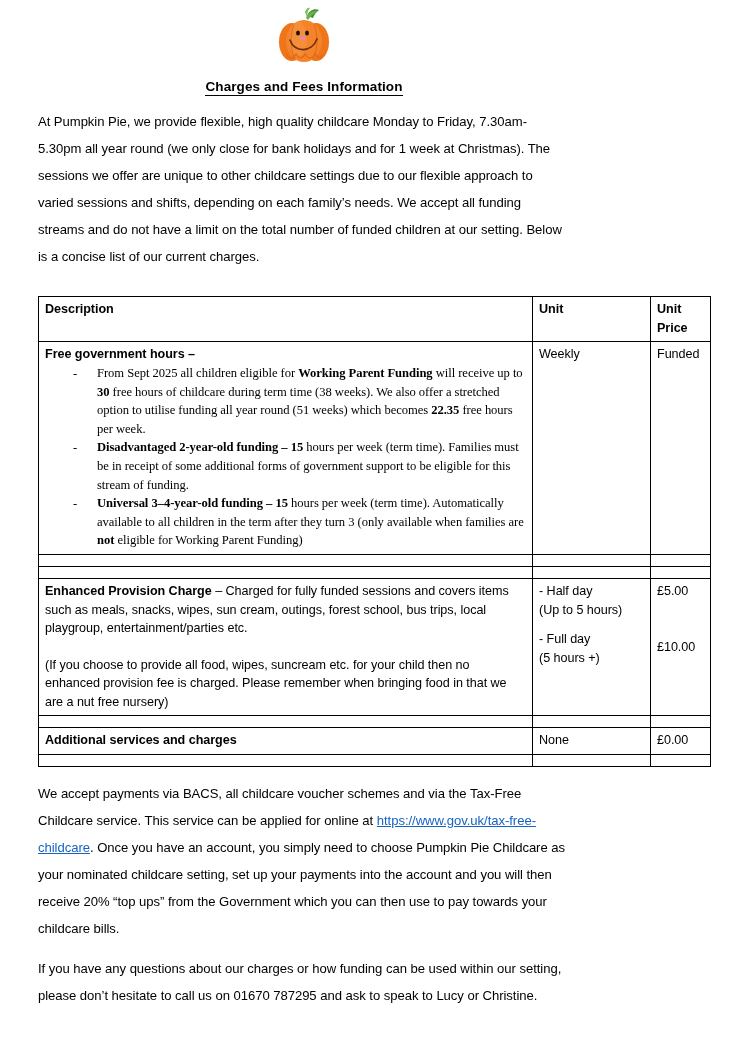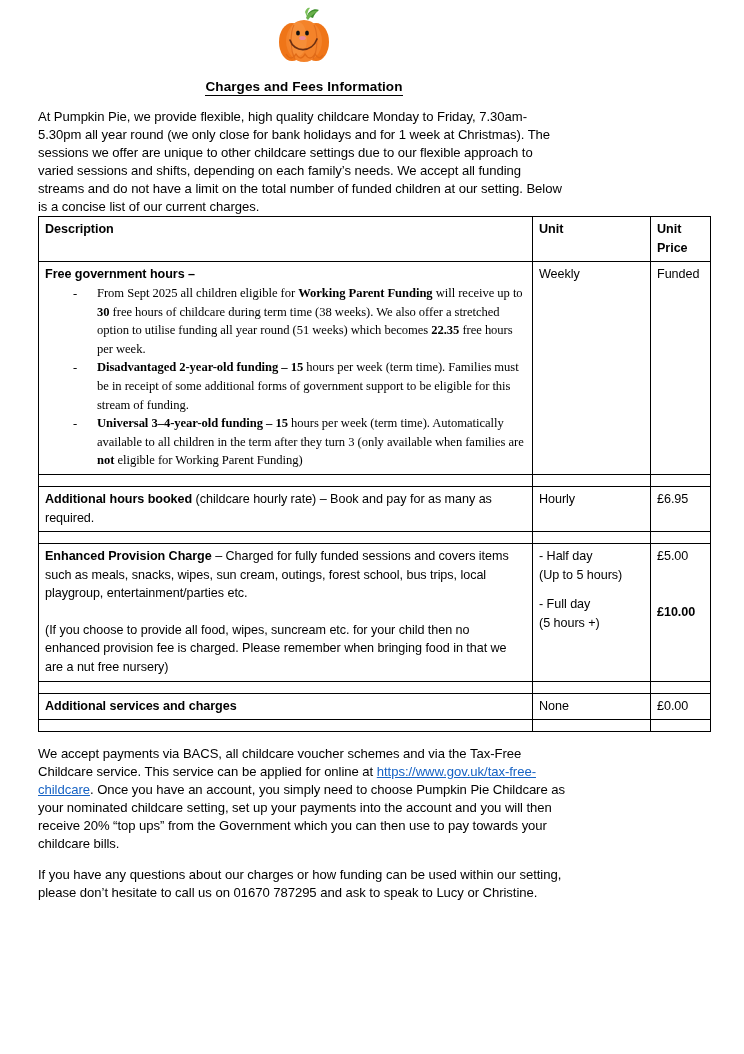--- a/index.html
+++ b/index.html
@@ -45,35 +45,35 @@
     line-height: 1.2;
   }
   .doc-title span {
     border-bottom: 1.6px solid #000;
     padding-bottom: 1px;
   }
 
   
   p.body-para {
     font-size: 13.1px;
-    line-height: 18px;
+    line-height: 27px;
     margin: 13px 0 0 0;
     text-align: left;
     letter-spacing: -0.05px;
   }
   a.doc-link {
     color: #1763c4;
     text-decoration: underline;
   }
 
   
   table.fees {
     width: 672px;
     border-collapse: collapse;
-    margin-top: 0;
+    margin-top: 26px;
     table-layout: fixed;
   }
   table.fees td {
     border: 1.2px solid #000000;
     vertical-align: top;
     padding: 3px 6px 4px 6px;
     font-size: 12.6px;
     line-height: 18.6px;
     letter-spacing: -0.05px;
   }
@@ -99,21 +99,21 @@
     font-family: Liberation Serif, serif;
   }
   ul.dash-list > li::before {
     content: "-";
     position: absolute;
     left: 28px;
     top: 0;
   }
   .gap-block { height: 18px; }
   .gap-block-sm { height: 11px; }
-  .price-lower { display: block; margin-top: 37px; font-weight: bold; }
+  .price-lower { display: block; margin-top: 37px; }
 </style>
 </head>
 <body>
 
 <div class="page">
 
   <div class="logo-wrap">
     <span class="pumpkin">
       <svg viewBox="0 0 64 62" width="64" height="62" aria-hidden="true">
 
@@ -174,25 +174,20 @@
         <td>Weekly</td>
         <td>Funded</td>
       </tr>
 
       <tr class="spacer">
         <td></td>
         <td></td>
         <td></td>
       </tr>
 
-      <tr>
-        <td><span class="b">Additional hours booked</span><span> (childcare hourly rate) – Book and pay for as many as required.</span></td>
-        <td>Hourly</td>
-        <td>£6.95</td>
-      </tr>
 
       <tr class="spacer">
         <td></td>
         <td></td>
         <td></td>
       </tr>
 
       <tr>
         <td>
           <div><span class="b">Enhanced Provision Charge</span><span> – Charged for fully funded sessions and covers items such as meals, snacks, wipes, sun cream, outings, forest school, bus trips, local playgroup, entertainment/parties etc.</span></div>

